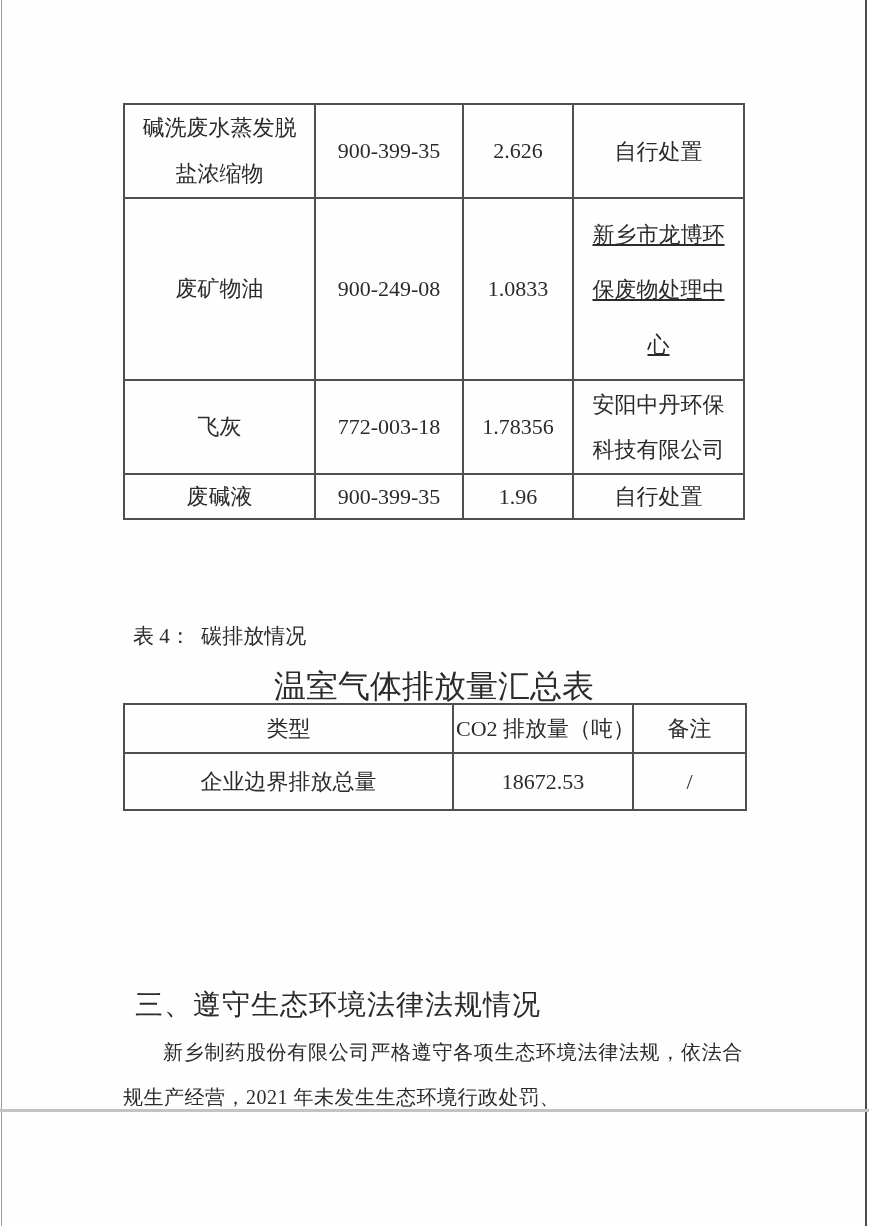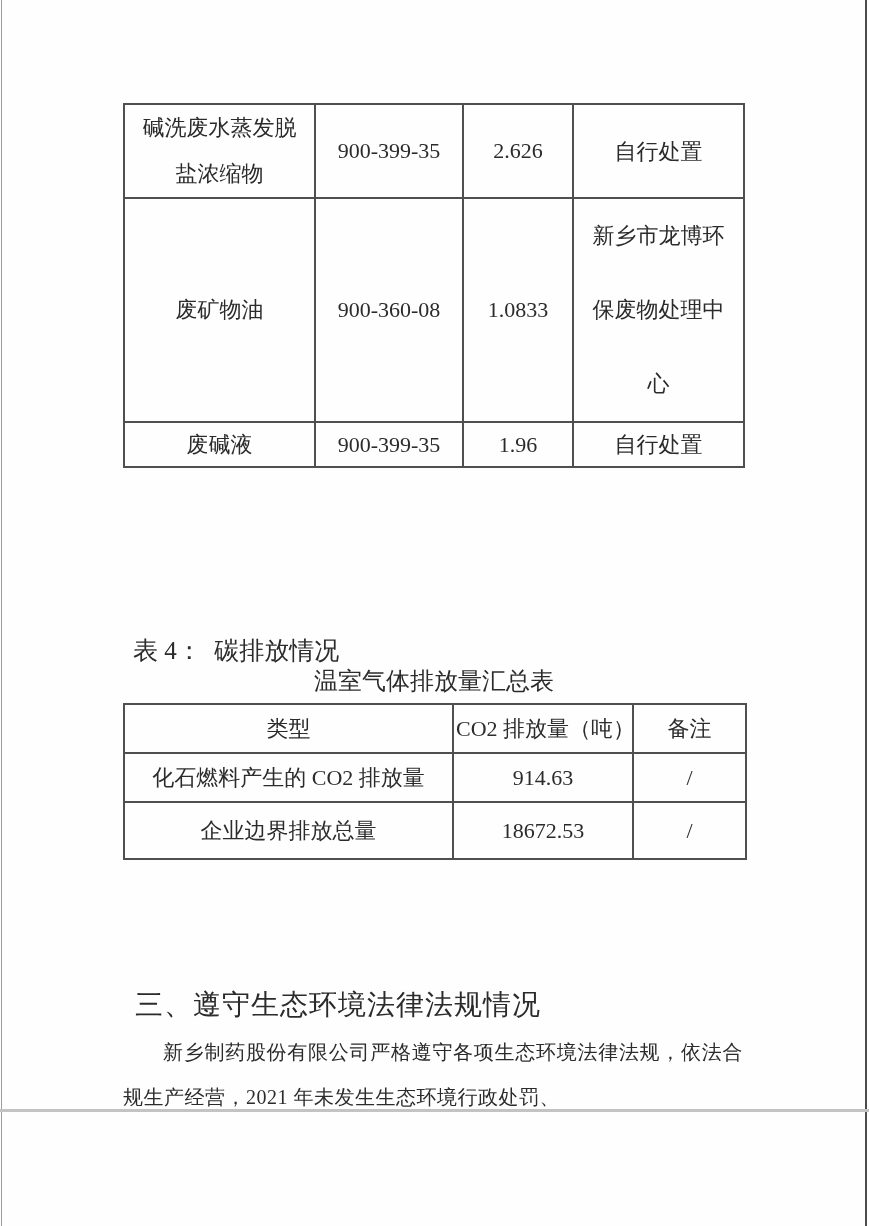--- a/index.html
+++ b/index.html
@@ -21,35 +21,35 @@
 
   .t1{left:123px;top:103px;width:620px;}
   .t1 td{padding:0 14px;}
   .t1 .r1{height:94px;}
   .t1 .r2{height:182px;}
   .t1 .r3{height:94px;}
   .t1 .r4{height:45px;}
   .t1 .r5{height:92px;}
   .t1 .name{line-height:46px;}
   .t1 .disp{line-height:45px;}
-  .t1 .r2 .disp{line-height:74px;}
+  .t1 .r2 .disp{line-height:55px;text-decoration:underline;}
   .t1 .r4 .name,.t1 .r4 .disp{line-height:1.25;}
   .t1 .r5 .name{vertical-align:top;padding-top:7px;line-height:30px;}
 
   .t2{left:123px;top:703px;width:622px;padding-left:45px;}
   .t2 td{padding:0 15px;}
   .t2 .hr{height:49px;}
   .t2 .r1{height:49px;}
   .t2 .r2{height:90px;}
   .t2 .r3{height:57px;}
   .t2 .r2 .type{line-height:44px;}
   .t2 .co2h{white-space:nowrap;padding:0 2px;text-align:right;}
 
-  .caption{position:absolute;left:133px;top:622px;font-size:25px;white-space:pre;margin-top:12px;}
-  .t2title{position:absolute;left:123px;top:665px;width:622px;text-align:center;font-size:24px;}
+  .caption{position:absolute;left:133px;top:622px;font-size:21px;white-space:pre;}
+  .t2title{position:absolute;left:123px;top:665px;width:622px;text-align:center;font-size:32px;}
 
   .heading{position:absolute;left:135px;top:986px;font-size:28px;letter-spacing:1px;}
   .para{
     position:absolute;left:123px;top:1030px;width:620px;margin:0;
     font-size:20px;line-height:45px;letter-spacing:0.5px;
     text-indent:2em;text-align:justify;
   }
 </style>
 </head>
 <body>
@@ -69,23 +69,29 @@
     </colgroup>
     <tbody>
       <tr class="r1">
         <td class="name">碱洗废水蒸发脱盐浓缩物</td>
         <td class="code">900-399-35</td>
         <td class="amt">2.626</td>
         <td class="disp">自行处置</td>
       </tr>
       <tr class="r2">
         <td class="name">废矿物油</td>
-        <td class="code">900-360-08</td>
+        <td class="code">900-249-08</td>
         <td class="amt">1.0833</td>
         <td class="disp">新乡市龙博环保废物处理中心</td>
+      </tr>
+      <tr class="r3">
+        <td class="name">飞灰</td>
+        <td class="code">772-003-18</td>
+        <td class="amt">1.78356</td>
+        <td class="disp">安阳中丹环保科技有限公司</td>
       </tr>
       <tr class="r4">
         <td class="name">废碱液</td>
         <td class="code">900-399-35</td>
         <td class="amt">1.96</td>
         <td class="disp">自行处置</td>
       </tr>
     </tbody>
   </table>
 
@@ -98,25 +104,20 @@
       <col style="width:329px">
         <col style="width:180px">
         <col style="width:113px">
     </colgroup>
     <tbody>
       <tr class="hr">
         <td class="type">类型</td>
         <td class="co2h">CO2 排放量（吨）</td>
         <td class="note">备注</td>
       </tr>
-      <tr class="r1">
-        <td class="type">化石燃料产生的 CO2 排放量</td>
-        <td class="co2">914.63</td>
-        <td class="note">/</td>
-      </tr>
       <tr class="r3">
         <td class="type">企业边界排放总量</td>
         <td class="co2">18672.53</td>
         <td class="note">/</td>
       </tr>
     </tbody>
   </table>
 
   <div class="heading">三、遵守生态环境法律法规情况</div>
 

